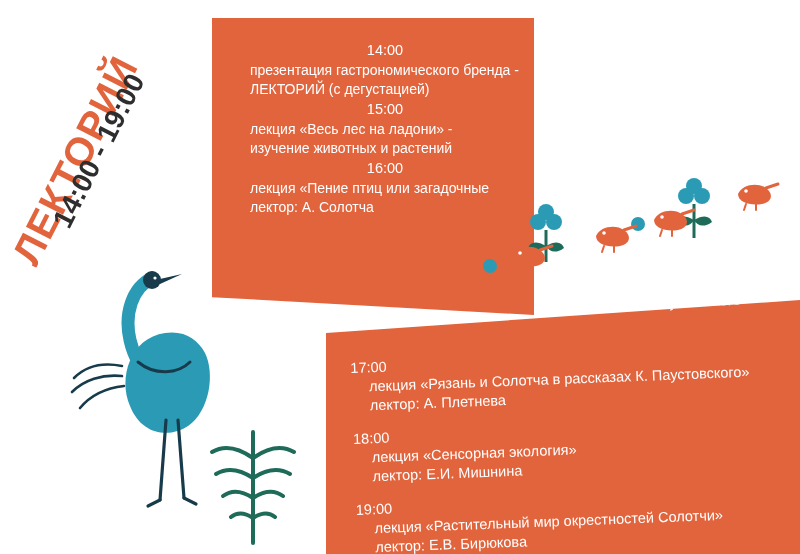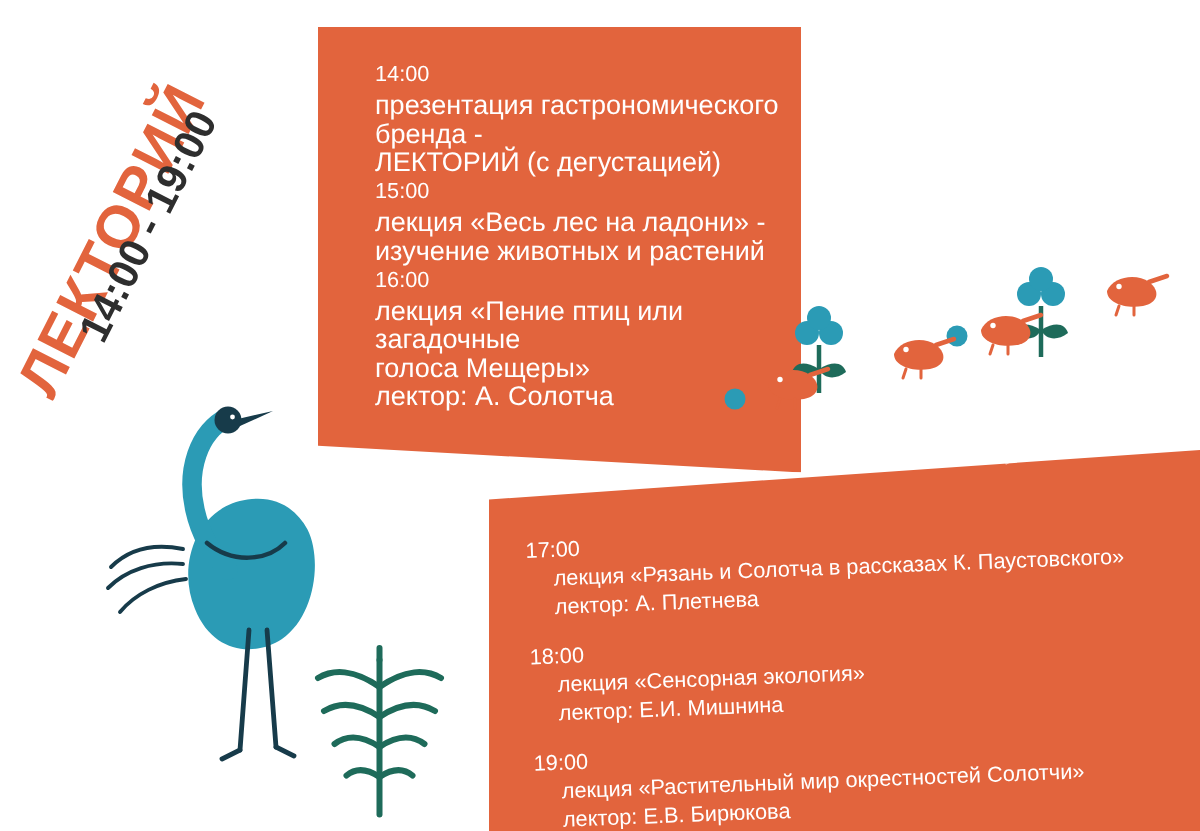--- a/index.html
+++ b/index.html
@@ -68,23 +68,23 @@
     left: 38px;
     top: 22px;
     width: 270px;
     color: #ffffff;
   }
   .panel-top-inner .time {
     font-size: 14.5px;
     line-height: 21px;
     margin-top: 14px;
   }
-  .panel-top-inner .time:first-child { margin-top: 0; }
+  .panel-top-inner .time:first-child { margin-top: 0; text-align: center; }
   .panel-top-inner .desc {
-    font-size: 18px;
+    font-size: 14px;
     line-height: 19px;
   }
 
   
   .panel-bottom {
     position: absolute;
     left: 326px;
     top: 300px;
     width: 474px;
     height: 254px;
@@ -148,21 +148,20 @@
 
       <div>
         <div class="time">15:00</div>
         <div class="desc">лекция «Весь лес на ладони» -</div>
         <div class="desc">изучение животных и растений</div>
       </div>
 
       <div>
         <div class="time">16:00</div>
         <div class="desc">лекция «Пение птиц или загадочные</div>
-        <div class="desc">голоса Мещеры»</div>
         <div class="desc">лектор: А. Солотча</div>
       </div>
 
     </div>
   </div>
 
   <div class="panel-bottom">
     <div class="bhead">лекция «Рязань и Солотча в рассказах К. Паустовского»</div>
     <div class="panel-bottom-inner">
 

